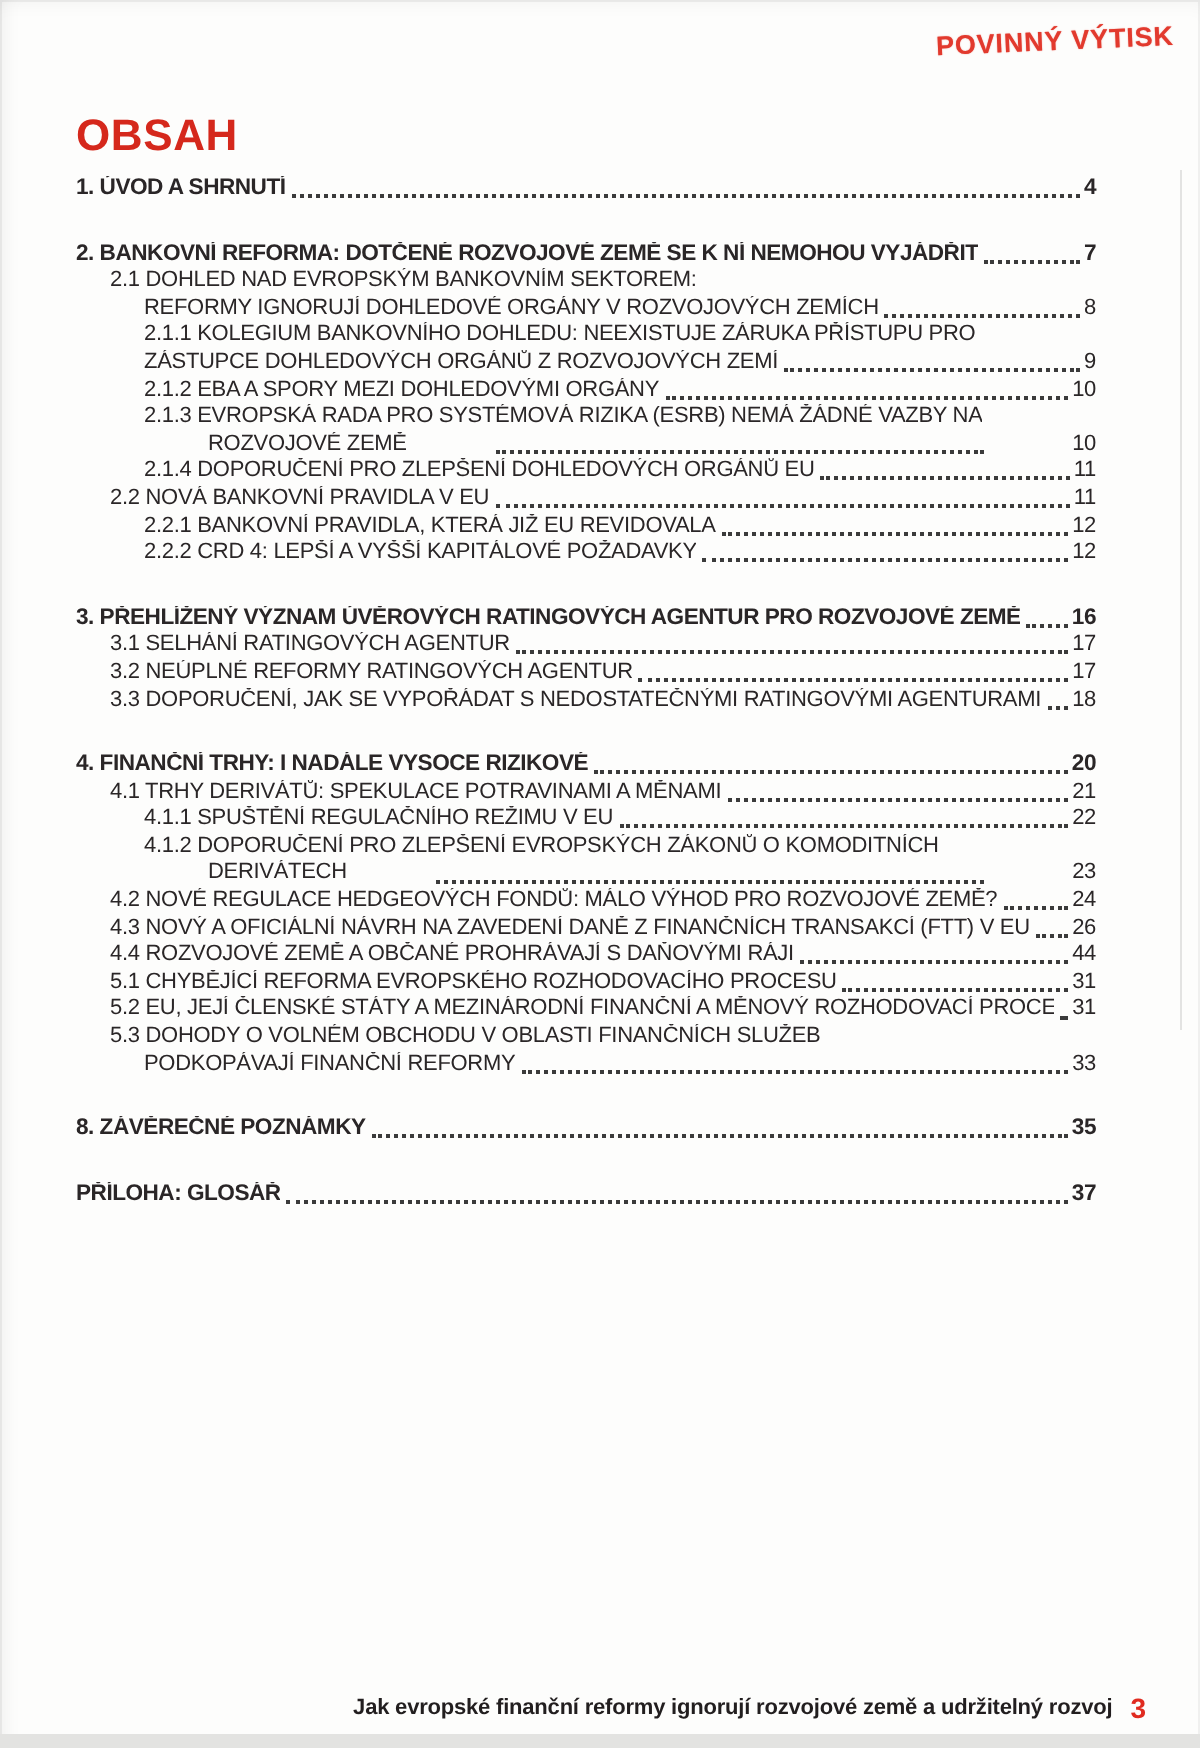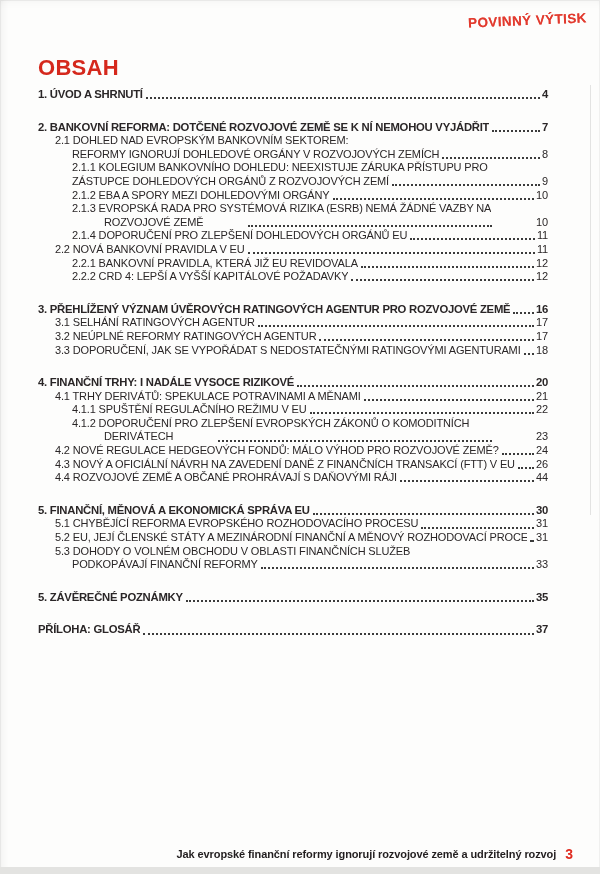--- a/index.html
+++ b/index.html
@@ -191,45 +191,40 @@
       <div class="row lvl1">
         <span class="t">4.3 NOVÝ A OFICIÁLNÍ NÁVRH NA ZAVEDENÍ DANĚ Z FINANČNÍCH TRANSAKCÍ (FTT) V EU</span>
         <span class="dots"></span>
         <span class="p">26</span>
       </div>
       <div class="row lvl1">
         <span class="t">4.4 ROZVOJOVÉ ZEMĚ A OBČANÉ PROHRÁVAJÍ S DAŇOVÝMI RÁJI</span>
         <span class="dots"></span>
         <span class="p">44</span>
       </div>
-      <div class="row lvl0 bold gap">
-        <span class="t">5.  FINANČNÍ, MĚNOVÁ A EKONOMICKÁ SPRÁVA EU</span>
-        <span class="dots"></span>
-        <span class="p">30</span>
-      </div>
       <div class="row lvl1">
         <span class="t">5.1 CHYBĚJÍCÍ REFORMA EVROPSKÉHO ROZHODOVACÍHO PROCESU</span>
         <span class="dots"></span>
         <span class="p">31</span>
       </div>
       <div class="row lvl1">
         <span class="t">5.2 EU, JEJÍ ČLENSKÉ STÁTY A MEZINÁRODNÍ FINANČNÍ A MĚNOVÝ ROZHODOVACÍ PROCES</span>
         <span class="dots"></span>
         <span class="p">31</span>
       </div>
       <div class="row lvl1">
         <span class="t">5.3 DOHODY O VOLNÉM OBCHODU V OBLASTI FINANČNÍCH SLUŽEB</span>
       </div>
       <div class="row lvl2">
         <span class="t">PODKOPÁVAJÍ FINANČNÍ REFORMY</span>
         <span class="dots"></span>
         <span class="p">33</span>
       </div>
       <div class="row lvl0 bold gap">
-        <span class="t">5.  ZÁVĚREČNÉ POZNÁMKY</span>
+        <span class="t">8.  ZÁVĚREČNÉ POZNÁMKY</span>
         <span class="dots"></span>
         <span class="p">35</span>
       </div>
       <div class="row lvl0 bold gap">
         <span class="t">PŘÍLOHA: GLOSÁŘ</span>
         <span class="dots"></span>
         <span class="p">37</span>
       </div>
     </div>
 

